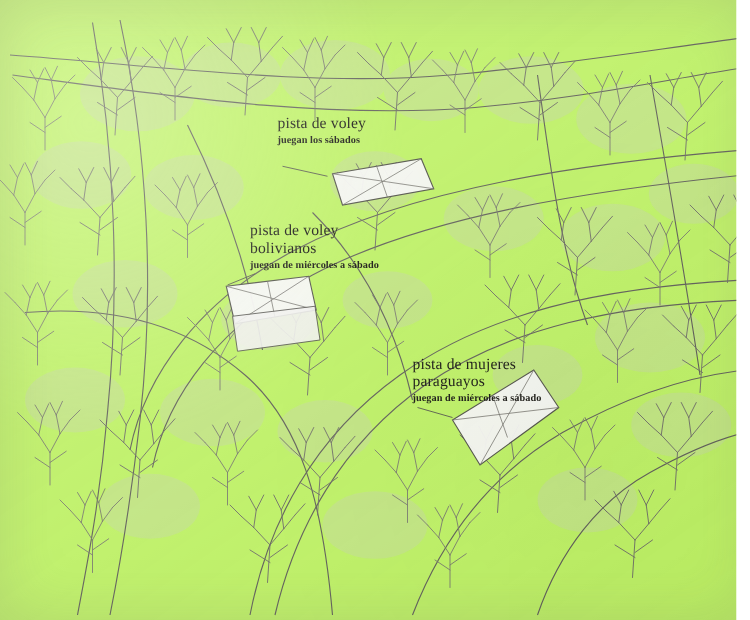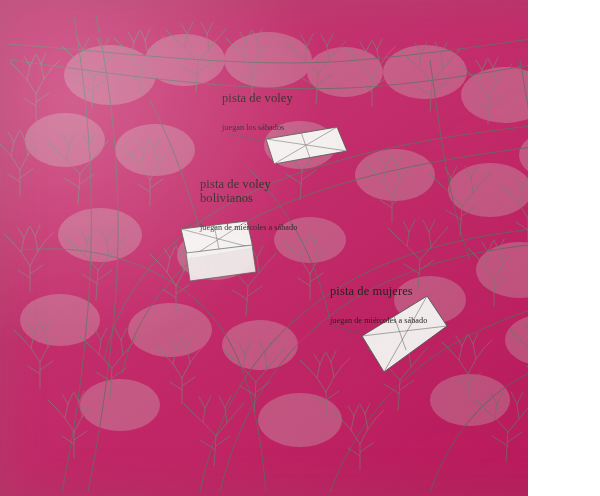--- a/index.html
+++ b/index.html
@@ -2,24 +2,24 @@
 <html><head>
 <meta charset="utf-8">
 <style>
   html, body {
     margin: 0;
     padding: 0;
     background: #ffffff;
   }
   #canvas {
     position: relative;
-    width: 528px;
+    width: 589px;
     height: 496px;
     overflow: hidden;
-    background: #be185d;
+    background: #bef264;
     font-family: "Liberation Serif", serif;
   }
   #paper {
     position: absolute;
     left: 0; top: 0;
     width: 600px;
     height: 496px;
   }
   .drawing {
     position: absolute;
@@ -32,22 +32,23 @@
     color: #15140f;
     line-height: 1.12;
     white-space: nowrap;
   }
   .annot .main {
     font-size: 12.5px;
     letter-spacing: 0.1px;
   }
   .annot .sub {
     font-size: 8.2px;
-    margin-top: 18px;
+    margin-top: 2px;
     letter-spacing: 0.05px;
+    font-weight: bold;
   }
   #ann0 { left: 222px; top: 91px; }
   #ann1 { left: 200px; top: 177px; }
   #ann2 { left: 330px; top: 284px; }
   .grain {
     position: absolute;
     left: 0; top: 0;
     width: 600px; height: 496px;
     pointer-events: none;
     opacity: 0.45;
@@ -200,18 +201,19 @@
   </div>
 
   <div class="annot" id="ann1">
     <div class="main">pista de voley</div>
     <div class="main">bolivianos</div>
     <div class="sub">juegan de miércoles a sábado</div>
   </div>
 
   <div class="annot" id="ann2">
     <div class="main">pista de mujeres</div>
+    <div class="main">paraguayos</div>
     <div class="sub">juegan de miércoles a sábado</div>
   </div>
 
   <div class="grain"></div>
   <div class="vignette"></div>
 </div>
 
 </body></html>

